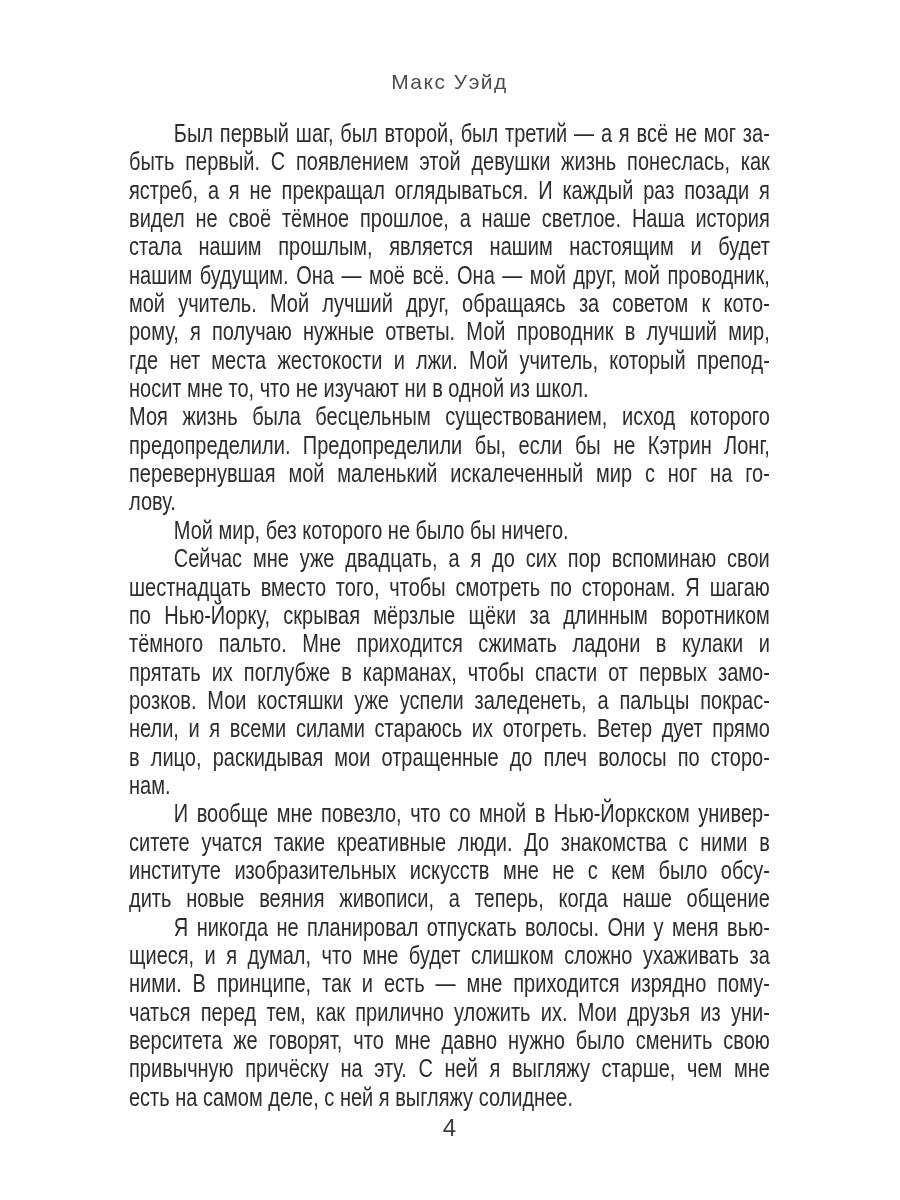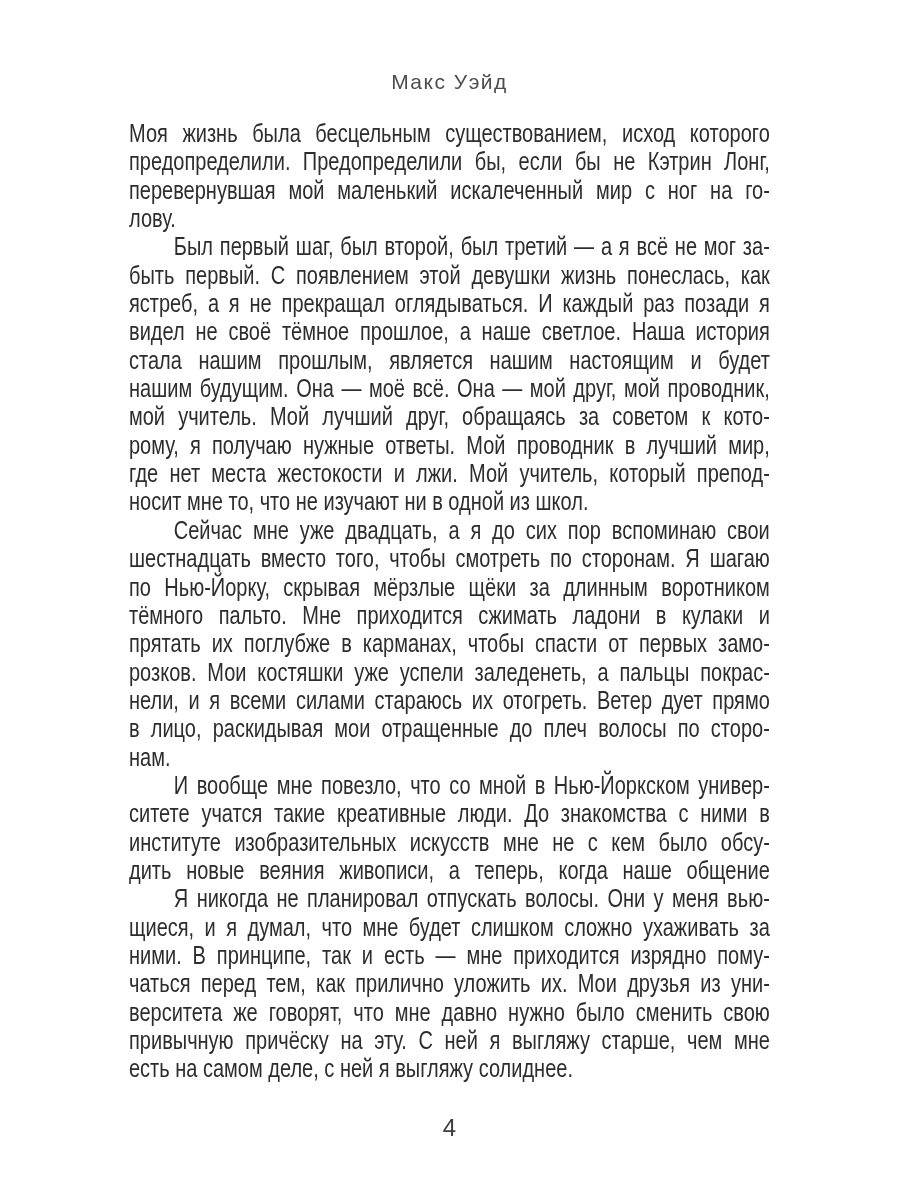--- a/index.html
+++ b/index.html
@@ -62,36 +62,39 @@
   }
 </style>
 </head>
 <body>
 
 <div class="page">
   <div class="running-header">Макс Уэйд</div>
 
   <div class="text-block">
       <div class="paragraph">
-        <div class="line">Моя жизнь была бесцельным существованием, исход которого</div>
-        <div class="line">предопределили. Предопределили бы, если бы не Кэтрин Лонг,</div>
-        <div class="line">перевернувшая мой маленький искалеченный мир с ног на го-</div>
-        <div class="line last">лову.</div>
-      </div>
-      <div class="paragraph">
         <div class="line indent">Был первый шаг, был второй, был третий — а я всё не мог за-</div>
         <div class="line">быть первый. С появлением этой девушки жизнь понеслась, как</div>
         <div class="line">ястреб, а я не прекращал оглядываться. И каждый раз позади я</div>
         <div class="line">видел не своё тёмное прошлое, а наше светлое. Наша история</div>
         <div class="line">стала нашим прошлым, является нашим настоящим и будет</div>
         <div class="line">нашим будущим. Она — моё всё. Она — мой друг, мой проводник,</div>
         <div class="line">мой учитель. Мой лучший друг, обращаясь за советом к кото-</div>
         <div class="line">рому, я получаю нужные ответы. Мой проводник в лучший мир,</div>
         <div class="line">где нет места жестокости и лжи. Мой учитель, который препод-</div>
         <div class="line last">носит мне то, что не изучают ни в одной из школ.</div>
+      </div>
+      <div class="paragraph">
+        <div class="line">Моя жизнь была бесцельным существованием, исход которого</div>
+        <div class="line">предопределили. Предопределили бы, если бы не Кэтрин Лонг,</div>
+        <div class="line">перевернувшая мой маленький искалеченный мир с ног на го-</div>
+        <div class="line last">лову.</div>
+      </div>
+      <div class="paragraph">
+        <div class="line indent last">Мой мир, без которого не было бы ничего.</div>
       </div>
       <div class="paragraph">
         <div class="line indent">Сейчас мне уже двадцать, а я до сих пор вспоминаю свои</div>
         <div class="line">шестнадцать вместо того, чтобы смотреть по сторонам. Я шагаю</div>
         <div class="line">по Нью-Йорку, скрывая мёрзлые щёки за длинным воротником</div>
         <div class="line">тёмного пальто. Мне приходится сжимать ладони в кулаки и</div>
         <div class="line">прятать их поглубже в карманах, чтобы спасти от первых замо-</div>
         <div class="line">розков. Мои костяшки уже успели заледенеть, а пальцы покрас-</div>
         <div class="line">нели, и я всеми силами стараюсь их отогреть. Ветер дует прямо</div>
         <div class="line">в лицо, раскидывая мои отращенные до плеч волосы по сторо-</div>

